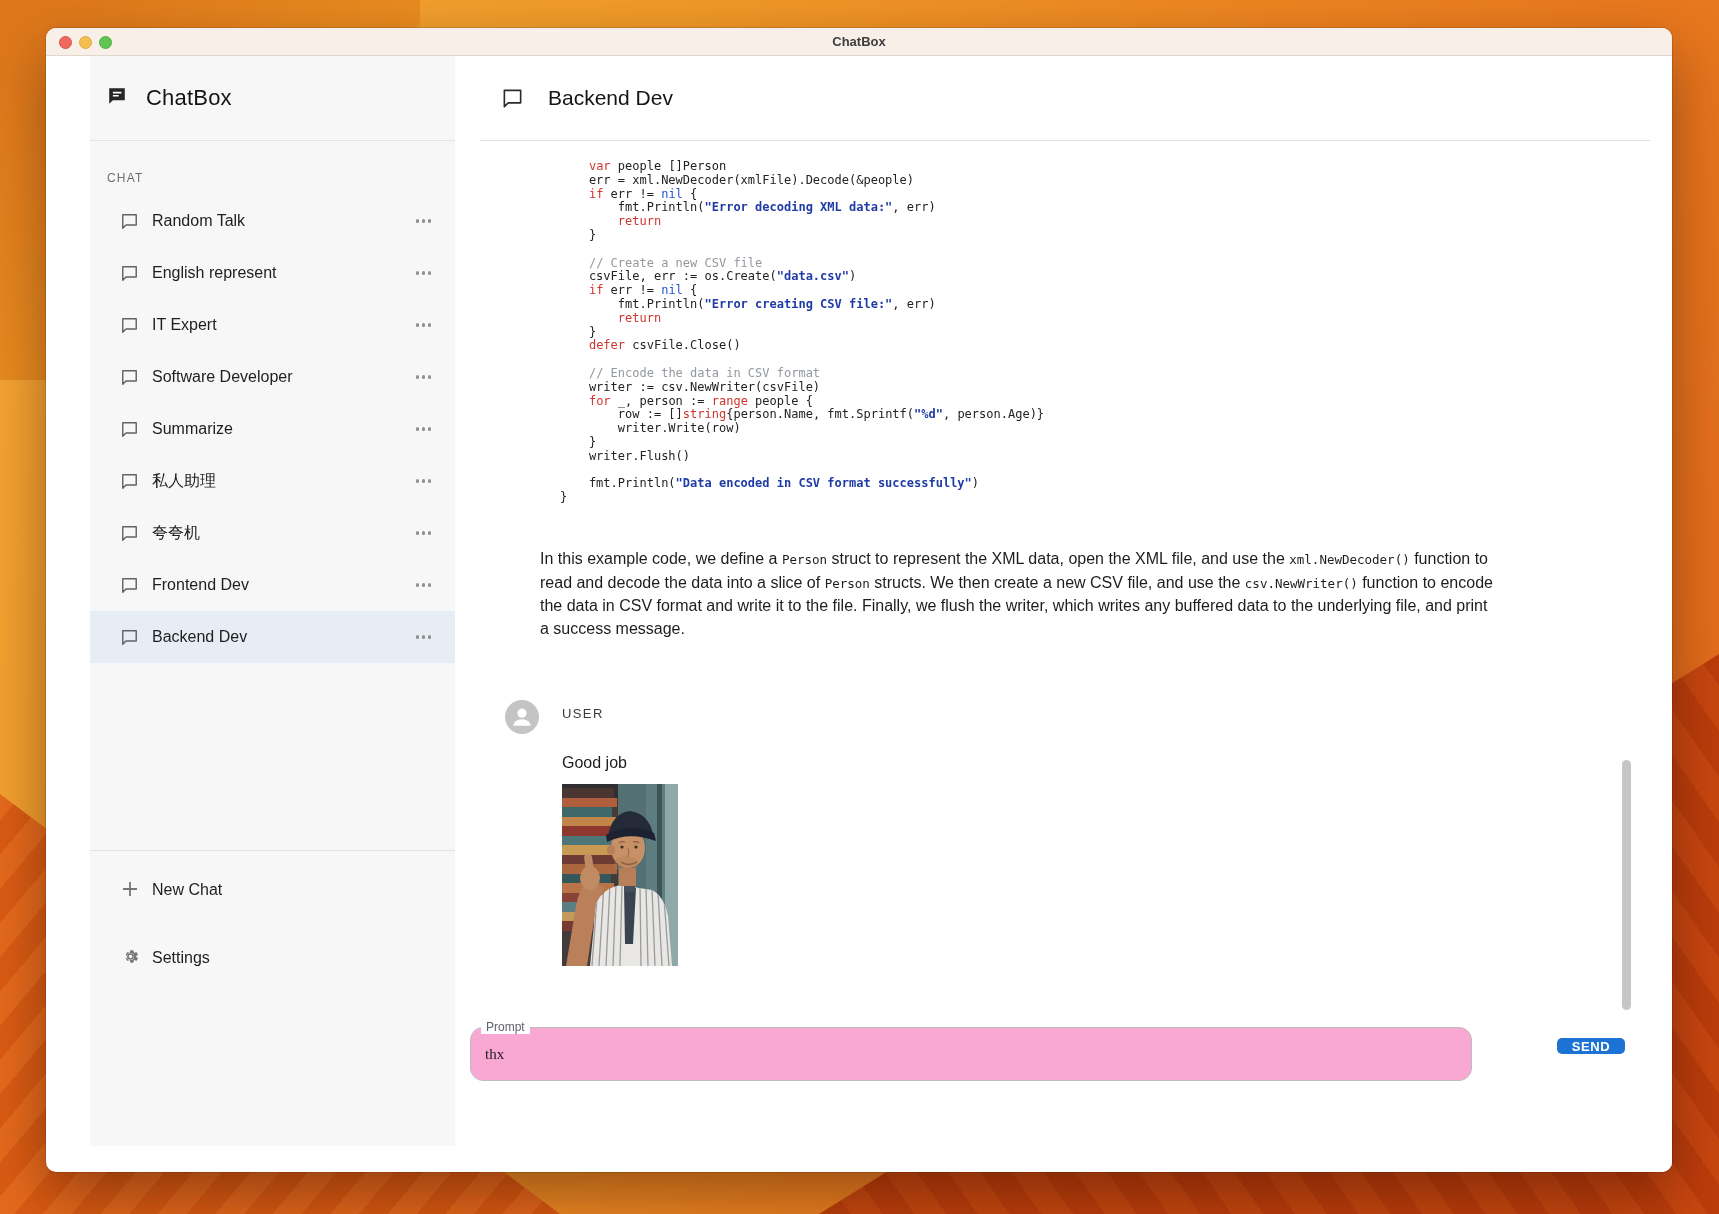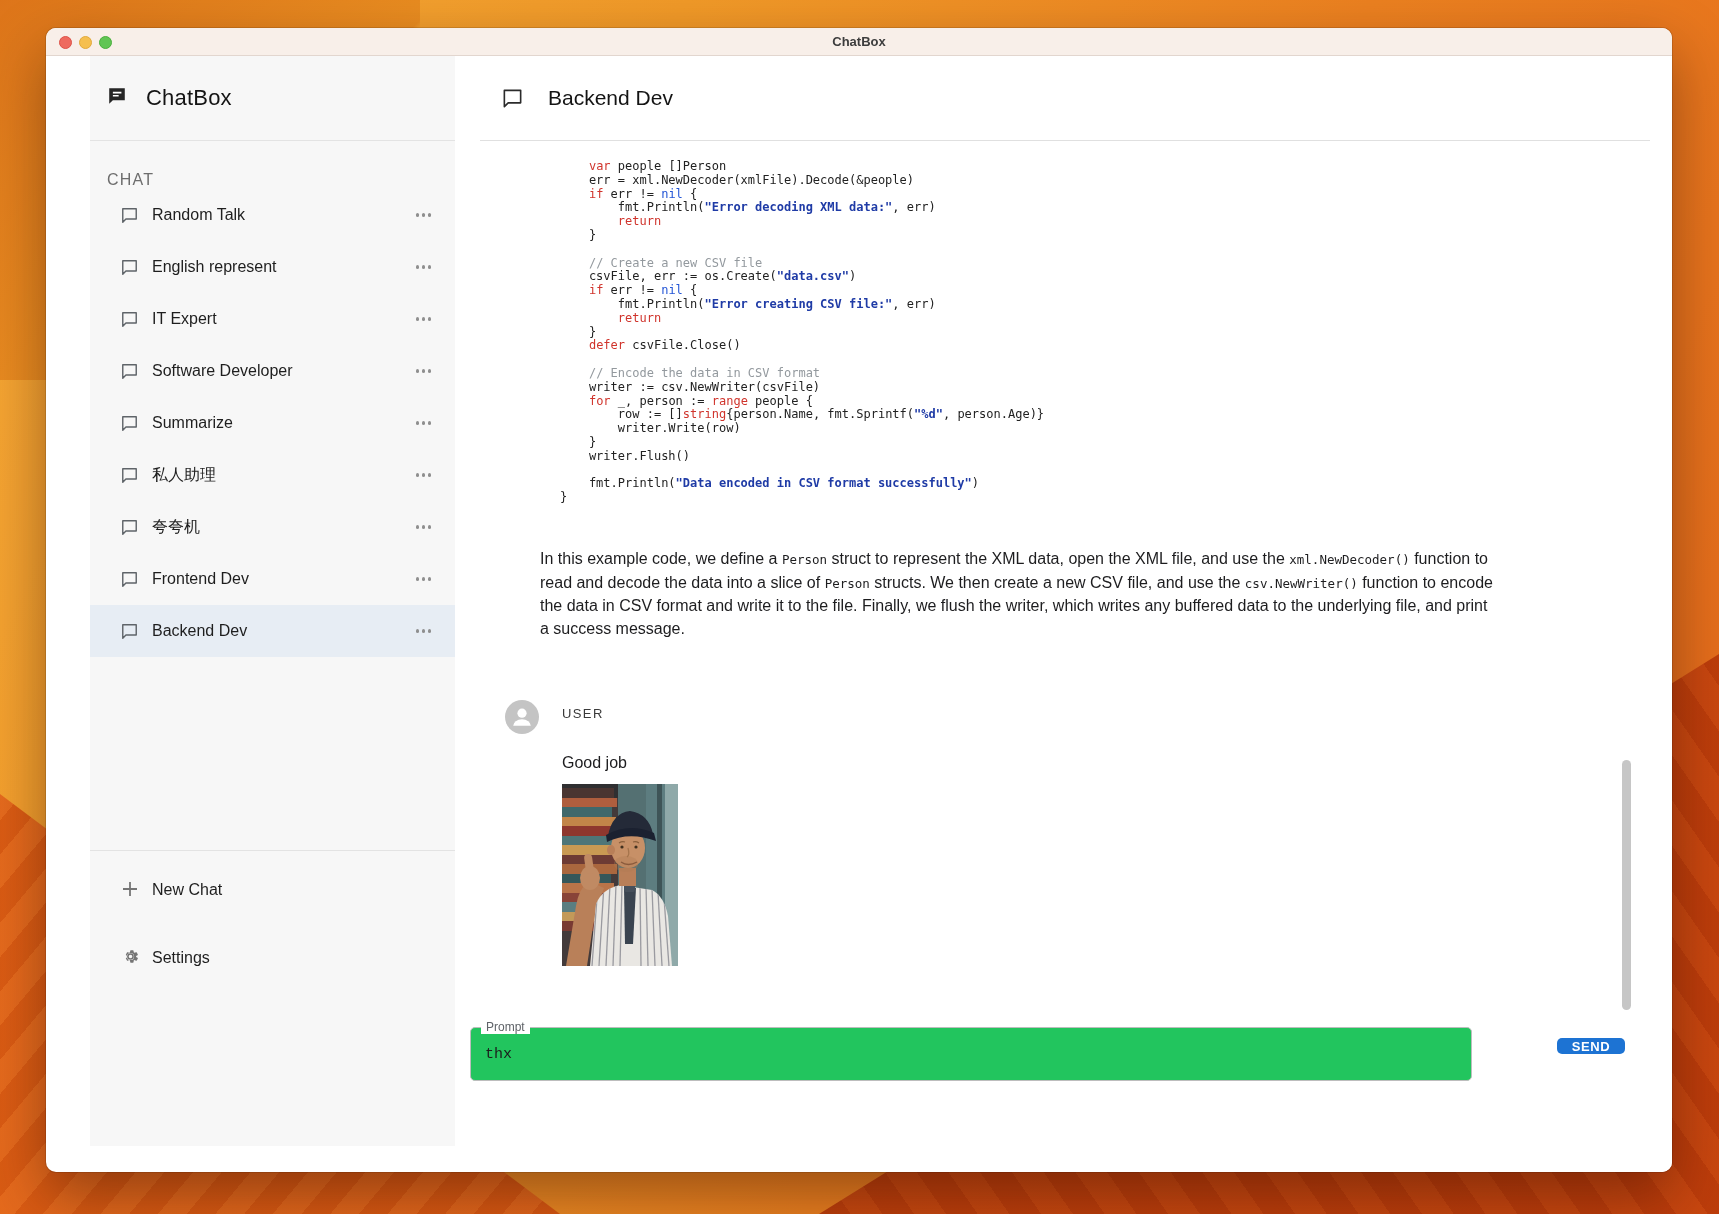--- a/index.html
+++ b/index.html
@@ -30,21 +30,21 @@
   .light.red { background:#ee6a5f; border:1px solid #dd5147; }
   .light.yellow { background:#f5bf4f; border:1px solid #e0a93b; }
   .light.green { background:#61c554; border:1px solid #4aae3d; }
 
   
   .sidebar { position:absolute; left:44px; top:28px; width:365px; height:1090px;
     background:#f7f7f7; }
   .sb-header { height:85px; display:flex; align-items:center; padding-left:16px; gap:18px;
     border-bottom:1px solid #e3e3e3; }
   .sb-header .app-title { font-size:22px; font-weight:500; color:#141414; letter-spacing:.2px; }
-  .sb-section { margin:30px 0 0 17px; font-size:16px; color:#6d6d6d; letter-spacing:1.2px; }
+  .sb-section { margin:30px 0 10px 17px; font-size:12px; color:#6d6d6d; letter-spacing:1.2px; }
   .chat-list { }
   .chat-item { height:52px; display:flex; align-items:center; padding-left:30px; cursor:pointer; }
   .chat-item.selected { background:#e7edf4; }
   .chat-item .ci-icon { width:19px; height:19px; color:#5f6469; flex:0 0 auto; }
   .chat-item .ci-label { margin-left:13px; font-size:16px; color:#1e1e1e; }
   .dots { margin-left:auto; margin-right:24px; display:flex; gap:2.5px; align-items:center; }
   .dots i { width:3.5px; height:3.5px; border-radius:50%; background:#8f8f8f; }
 
   .sb-divider { position:absolute; left:0; right:0; top:794px; height:1px; background:#e3e3e3; }
   .sb-action { position:absolute; left:0; right:0; height:52px; display:flex; align-items:center;
@@ -77,25 +77,25 @@
   .avatar { position:absolute; left:50px; top:644px; width:34px; height:34px; }
   .user-name { position:absolute; left:107px; top:650px; font-size:13px; font-weight:500;
     color:#3a3a3a; letter-spacing:1.4px; }
   .user-text { position:absolute; left:107px; top:698px; font-size:16px; color:#1d1d1f; }
   .user-photo { position:absolute; left:107px; top:728px; width:116px; height:182px; overflow:hidden; }
 
   .scroll-thumb { position:absolute; left:1167px; top:704px; width:9px; height:250px;
     background:#c6c6c6; border-radius:4.5px; }
 
   .prompt-wrap { position:absolute; left:15px; top:971px; width:1002px; height:54px;
-    border:1px solid #bdbdbd; border-radius:5px; background:#22c55e; }
+    border:1px solid #bdbdbd; border-radius:13px; background:#f9a8d4; }
   .prompt-label { position:absolute; left:10px; top:-8px; background:#fff; padding:0 5px;
     font-size:12px; color:#5f6368; }
   .prompt-input { position:absolute; left:14px; top:1px; right:14px; bottom:1px; border:none; outline:none;
-    font-size:15px; color:#1c1c1c; font-family:Liberation Mono, monospace; background:transparent; }
+    font-size:15px; color:#1c1c1c; font-family:Liberation Serif, serif; background:transparent; }
   .send-button { position:absolute; left:1102px; top:982px; width:68px; height:16px;
     background:#1d73d3; color:#fff; border:none; border-radius:5px; font-size:13px; font-weight:bold;
     letter-spacing:.6px; cursor:pointer; font-family:"Liberation Sans", sans-serif; }
 </style>
 </head>
 <body>
 
 <div class="screen">
   <div class="wp-corner wp-tl"></div>
   <div class="wp-corner wp-br"></div>

